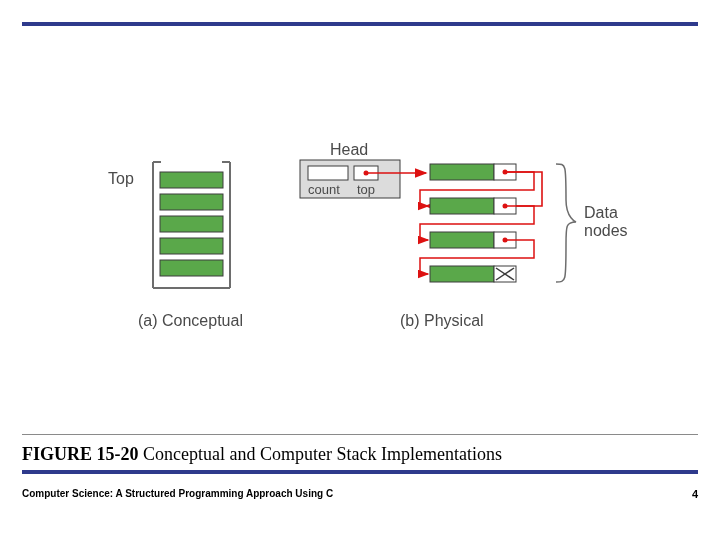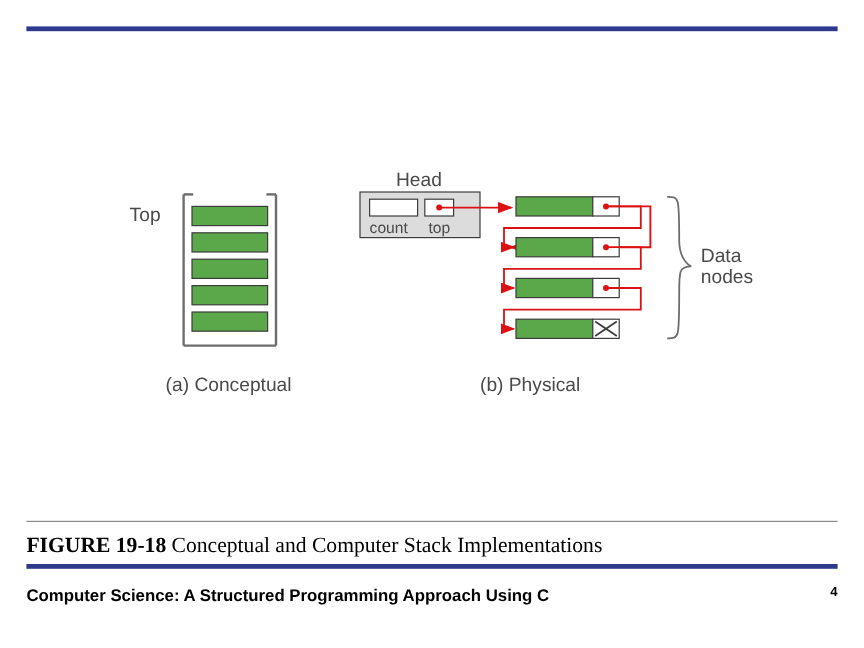--- a/index.html
+++ b/index.html
@@ -49,21 +49,21 @@
     top: 470px;
     height: 4px;
     background: #2e3a8c;
   }
   .footer {
     position: absolute;
     left: 22px;
     right: 22px;
     top: 488px;
     font-family: Arial, Helvetica, sans-serif;
-    font-size: 14px;
+    font-size: 10px;
     font-weight: bold;
     color: #000;
   }
   .pagenum {
     position: absolute;
     right: 22px;
     top: 488px;
     font-family: Arial, Helvetica, sans-serif;
     font-size: 11px;
     font-weight: bold;
@@ -159,20 +159,20 @@
            C566,282 566,282 556,282" fill="none" stroke="#6d6d6d" stroke-width="1.5"></path>
   <text class="svg-label" x="584" y="218">Data</text>
   <text class="svg-label" x="584" y="236">nodes</text>
 
   <text class="svg-caption" x="400" y="326">(b) Physical</text>
 </svg>
 
 <div class="caption-rule"></div>
 
 <div class="caption">
-  <span class="figno">FIGURE 19-18</span>
+  <span class="figno">FIGURE 15-20</span>
   <span>  Conceptual and Computer Stack Implementations</span>
 </div>
 
 <div class="bottom-rule"></div>
 
 <div class="footer">Computer Science: A Structured Programming Approach Using C</div>
 <div class="pagenum">4</div>
 
 </body></html>

